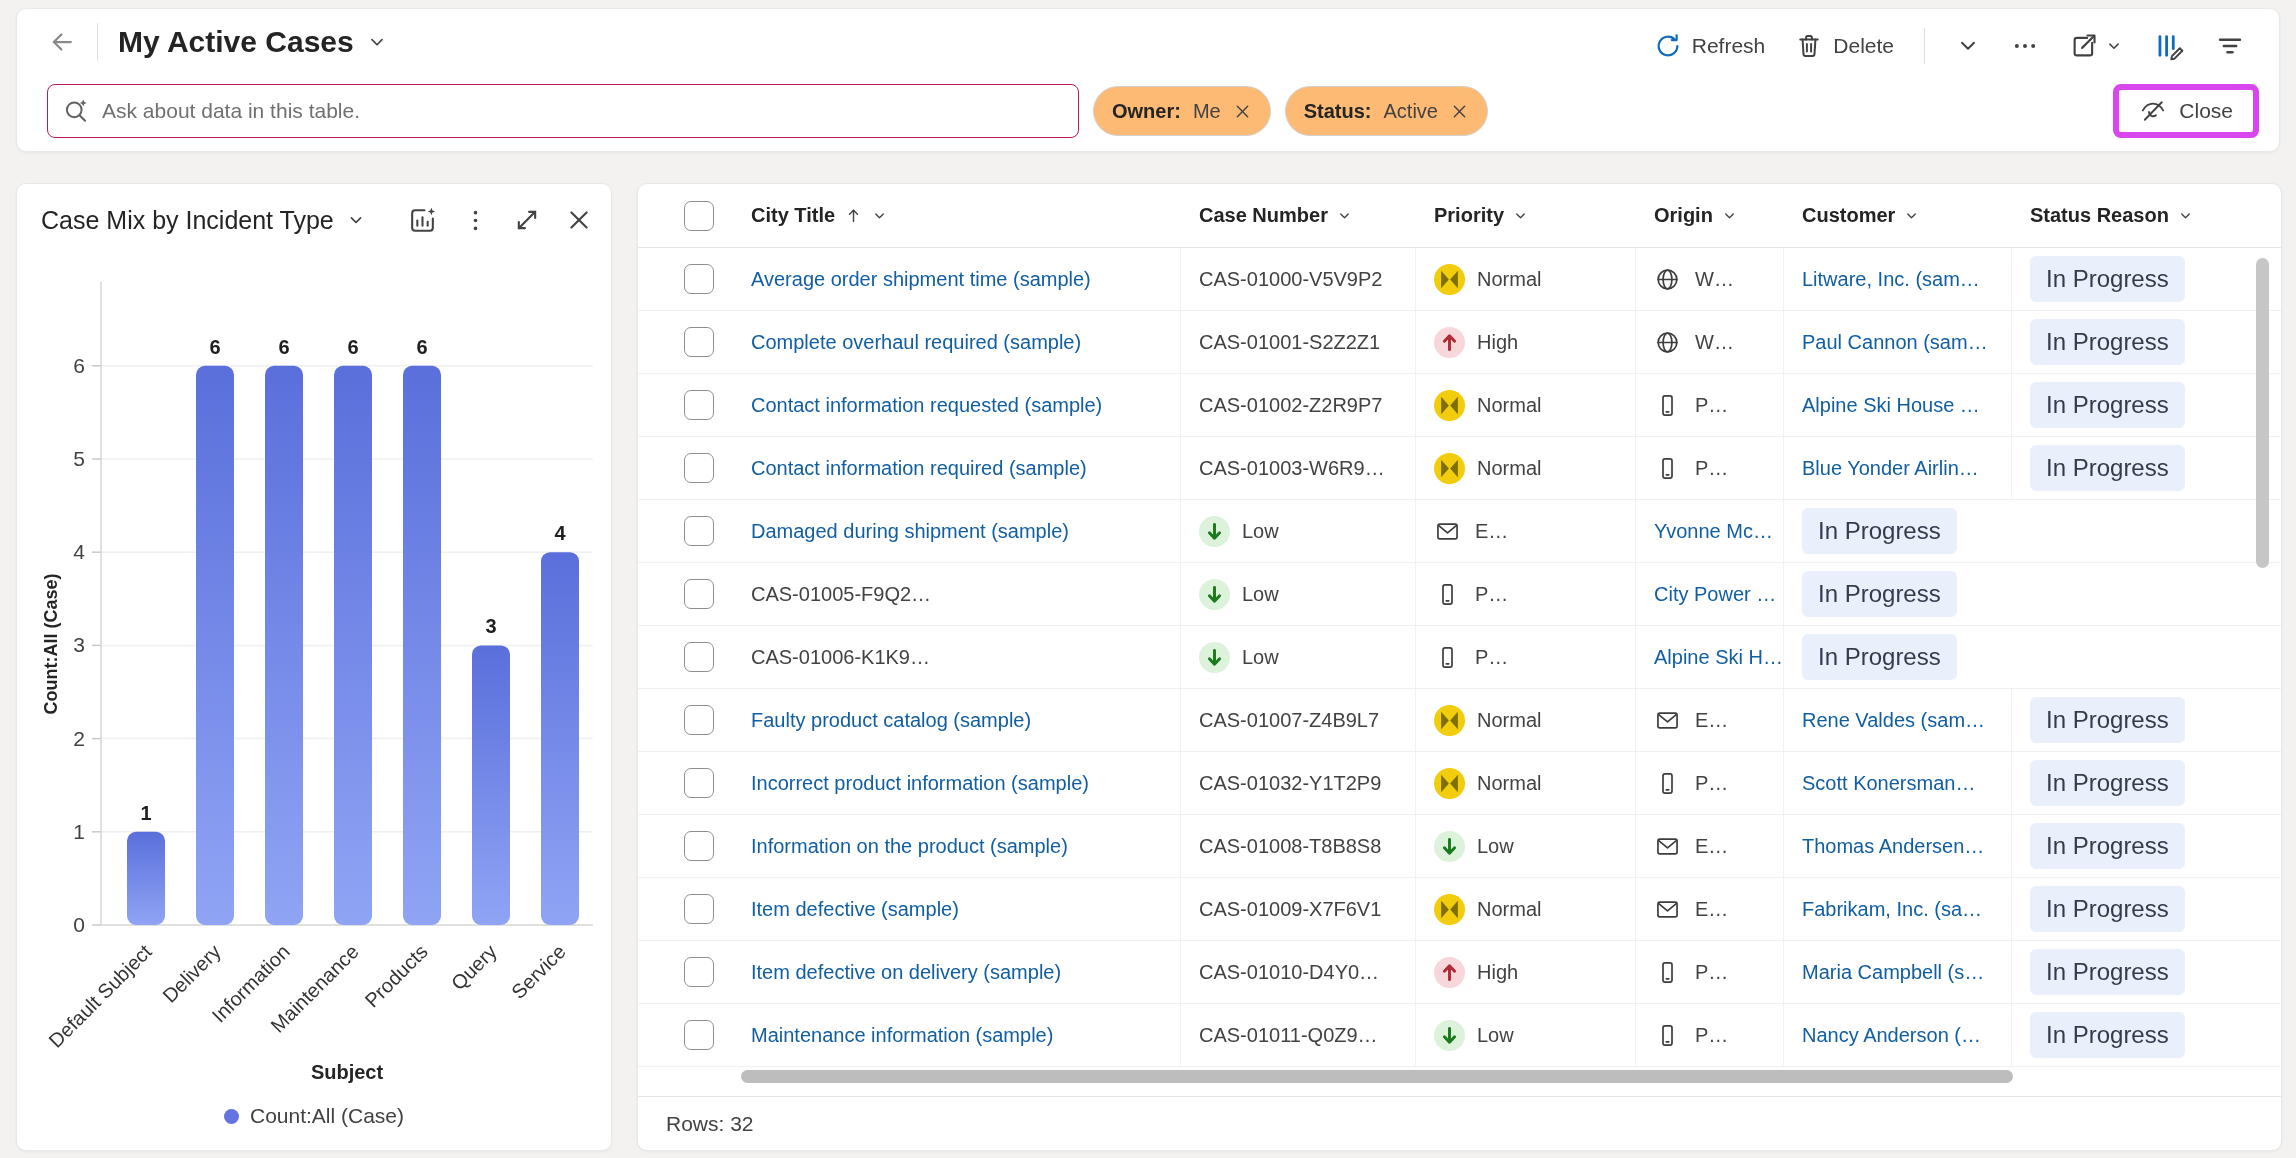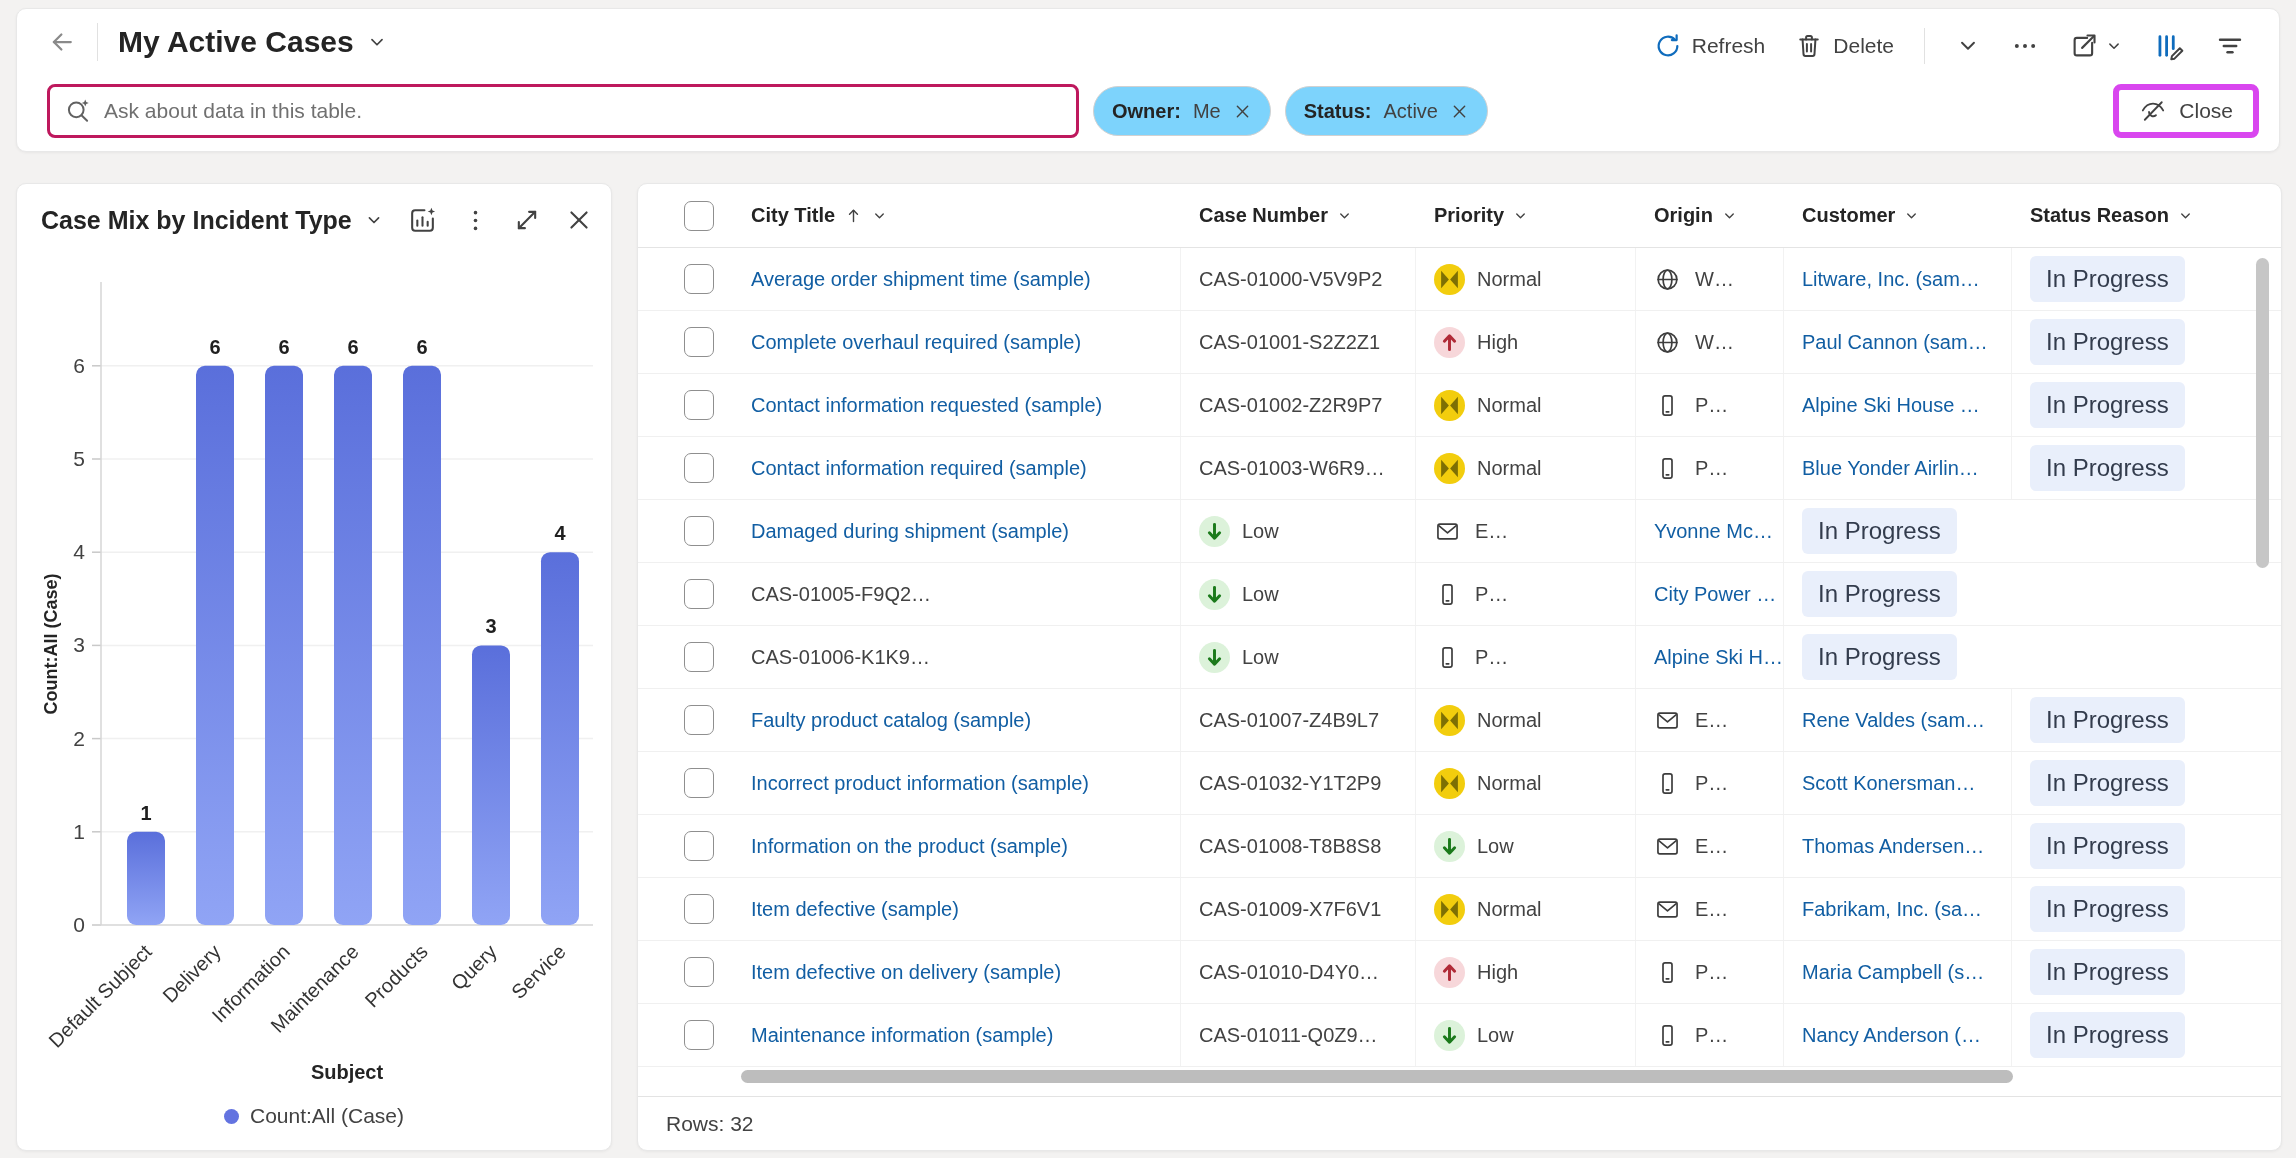--- a/index.html
+++ b/index.html
@@ -14,33 +14,33 @@
   .tb-row1{position:absolute;left:0;top:0;right:0;height:66px;display:flex;align-items:center}
   .back-btn{margin-left:30px;display:flex;align-items:center;cursor:pointer}
   .tb-divider{width:1px;height:38px;background:#e1e1e1;margin:0 20px}
   .page-title{font-size:30px;font-weight:700;color:#242424;display:flex;align-items:center;gap:12px;cursor:pointer}
   .tb-actions{position:absolute;right:34px;top:14px;height:46px;display:flex;align-items:center;gap:30px}
   .tb-btn{display:flex;align-items:center;gap:10px;font-size:21px;color:#424242;cursor:pointer;background:none;border:none;font-family:inherit}
   .tb-icon-btn{display:flex;align-items:center;cursor:pointer}
   .tb-sep{width:1px;height:36px;background:#e1e1e1}
 
   .tb-row2{position:absolute;left:30px;top:74px;right:20px;height:56px;display:flex;align-items:center;gap:14px}
-  .search-box{width:1032px;height:54px;border:3px solid #be185d;border-radius:8px;background:#fff;display:flex;align-items:center;gap:12px;padding:0 14px}
+  .search-box{width:1032px;height:54px;border:1px solid #be185d;border-radius:8px;background:#fff;display:flex;align-items:center;gap:12px;padding:0 14px}
   .search-box input{flex:1;border:none;outline:none;font-size:21px;color:#242424;font-family:inherit;background:transparent}
   .search-box input::placeholder{color:#707070}
-  .chip{display:flex;align-items:center;gap:12px;height:50px;padding:0 18px;border:1px solid #d1d1d1;border-radius:999px;background:#7dd3fc;font-size:20px;color:#424242;cursor:pointer}
+  .chip{display:flex;align-items:center;gap:12px;height:50px;padding:0 18px;border:1px solid #d1d1d1;border-radius:999px;background:#fdba74;font-size:20px;color:#424242;cursor:pointer}
   .chip b{color:#242424;font-weight:700}
   .chip .x{display:flex;align-items:center;cursor:pointer}
   .spacer{flex:1}
   .close-btn{display:flex;align-items:center;gap:12px;height:54px;padding:0 20px;border:6px solid #d946ef;border-radius:8px;background:#fff;font-size:21px;color:#424242;cursor:pointer;font-family:inherit}
 
   
   #chart-card{left:16px;top:183px;width:596px;height:968px}
   .chart-head{position:absolute;left:24px;right:18px;top:0;height:72px;display:flex;align-items:center}
-  .chart-title{font-size:25px;font-weight:700;color:#242424;display:flex;align-items:center;gap:12px;cursor:pointer}
+  .chart-title{font-size:25px;font-weight:400;color:#242424;display:flex;align-items:center;gap:12px;cursor:pointer}
   .chart-actions{margin-left:auto;display:flex;align-items:center;gap:24px}
   .chart-actions>span{display:flex;align-items:center;cursor:pointer}
   #chart-area{position:absolute;left:0;top:72px;width:596px;height:845px}
   #chart-legend{position:absolute;left:0;right:0;top:920px;display:flex;justify-content:center;align-items:center;gap:11px;font-size:21px;color:#424242}
   .legend-dot{width:15px;height:15px;border-radius:50%}
 
   
   #table-card{left:637px;top:183px;width:1645px;height:968px}
   .grid-cols{display:grid;grid-template-columns:95px 448px 235px 220px 148px 228px 271px}
   .thead{position:absolute;left:0;top:0;right:0;height:64px;align-items:center;border-bottom:1px solid #e4e4e4}

